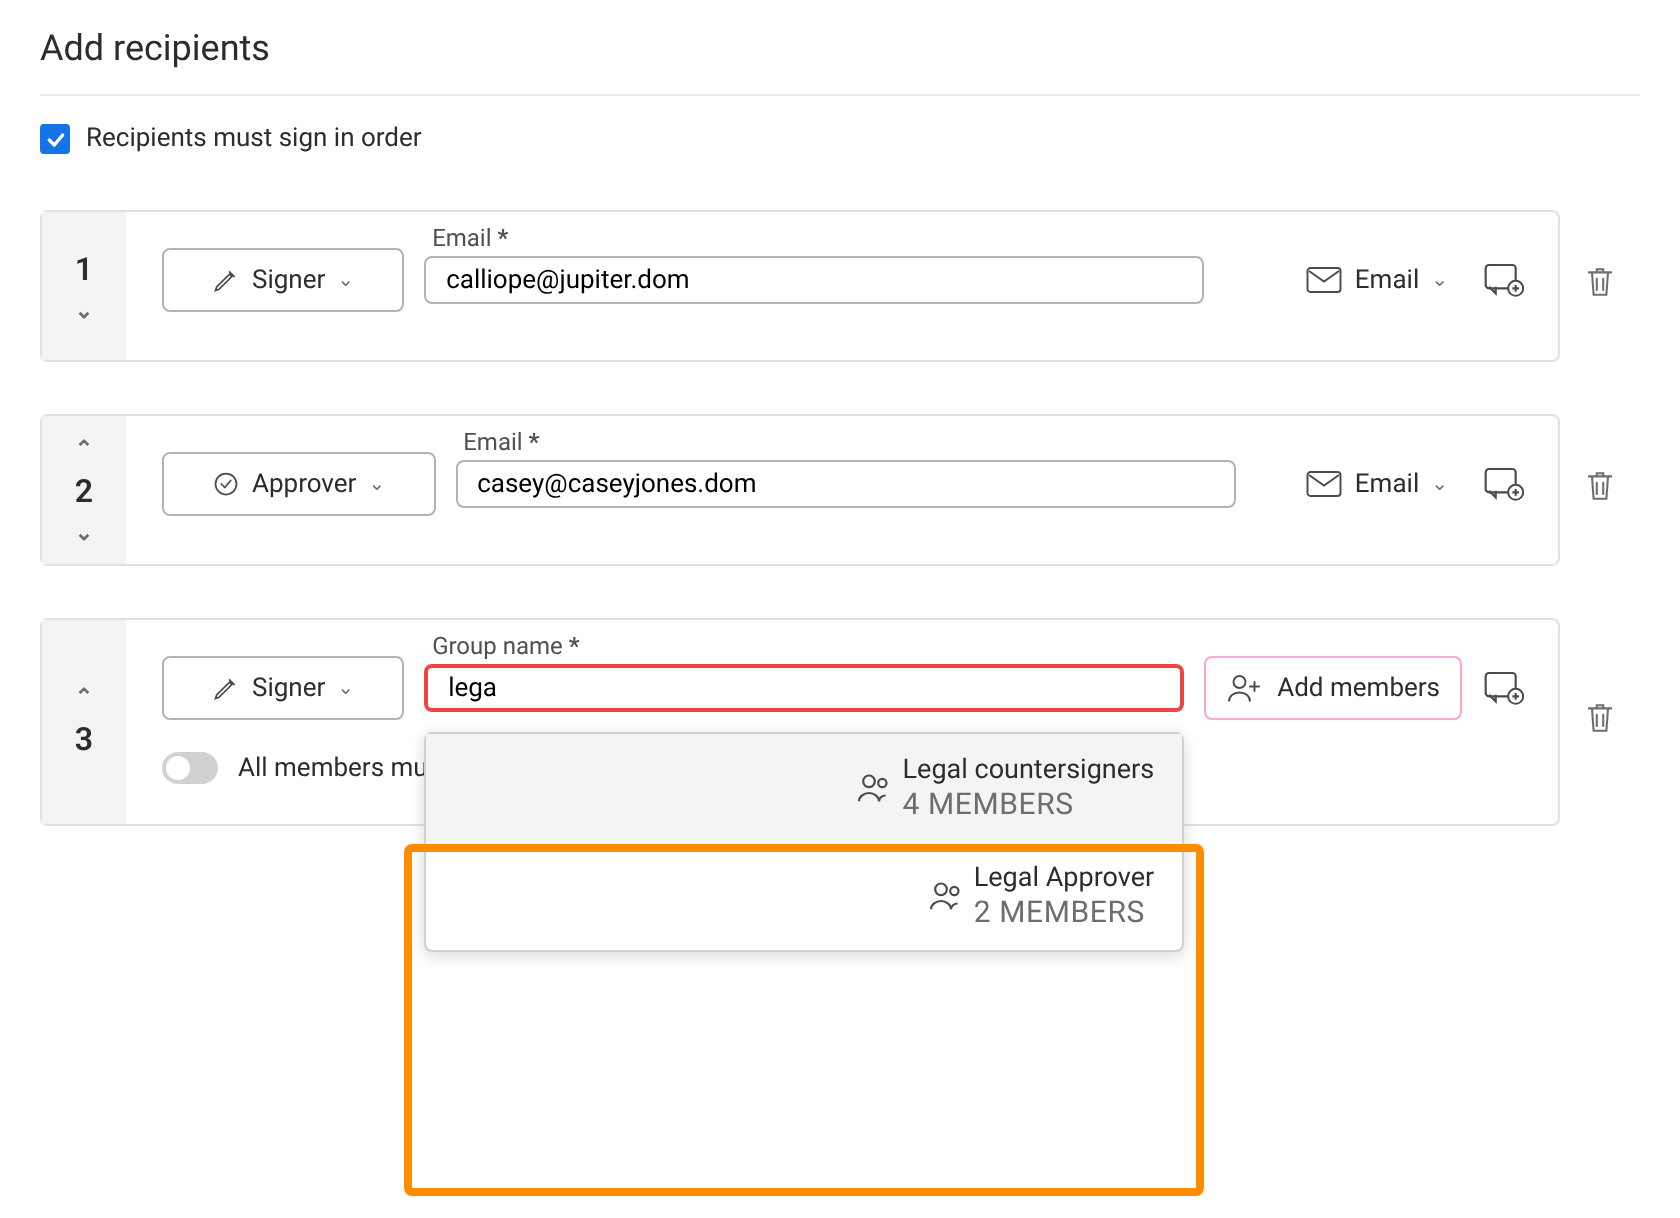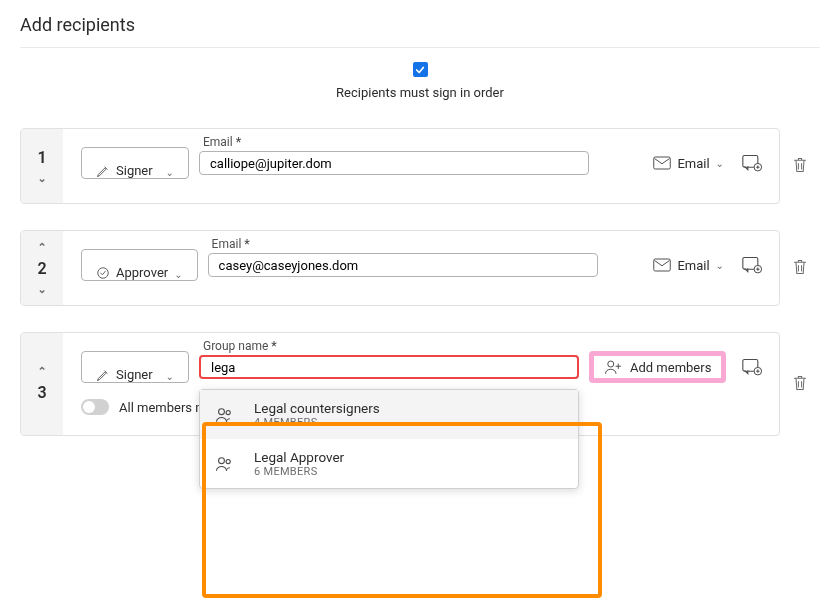--- a/index.html
+++ b/index.html
@@ -26,21 +26,20 @@
     border: 0;
     border-top: 1px solid #eaeaea;
     margin: 0 0 14px 0;
   }
   .order-row {
     display: flex;
     align-items: center;
     gap: 8px;
     margin-bottom: 28px;
     font-size: 13px;
-    flex-direction: column;
   }
   .checkbox {
     width: 15px; height: 15px;
     border: 2px solid #1473e6;
     background: #1473e6;
     border-radius: 2px;
     display: flex; align-items: center; justify-content: center;
   }
   .checkbox svg { width: 10px; height: 10px; }
 
@@ -72,26 +71,26 @@
     flex: 1;
     padding: 18px 16px 24px 18px;
   }
   .row-main {
     display: flex;
     align-items: center;
     gap: 10px;
   }
   .role-select {
     display: flex;
-    align-items: flex-end;
+    align-items: center;
     gap: 6px;
     border: 1px solid #b3b3b3;
     border-radius: 4px;
     height: 32px;
-    padding: 0 14px;
+    padding: 0 24px;
     font-size: 13px;
     min-width: 108px;
     cursor: pointer;
   }
   .role-select .chev { margin-left: auto; font-size: 10px; color: #6e6e6e; }
   .field-wrap {
     flex: 1;
     max-width: 390px;
     position: relative;
   }
@@ -158,21 +157,21 @@
     flex: 1;
     margin-bottom: 0;
   }
 
   
   .group-row .field-wrap { max-width: 380px; }
   .add-members-btn {
     display: flex;
     align-items: center;
     gap: 8px;
-    border: 5px solid #f9a8d4;
+    border: 1px solid #f9a8d4;
     border-radius: 4px;
     height: 32px;
     padding: 0 10px;
     font-size: 13px;
     cursor: pointer;
   }
   .group-sub {
     display: flex;
     align-items: center;
     gap: 10px;
@@ -210,27 +209,28 @@
     width: 380px;
     border: 1px solid #d0d0d0;
     border-radius: 4px;
     background: #fff;
     box-shadow: 0 2px 8px rgba(0,0,0,0.15);
     z-index: 5;
   }
   .dd-item {
     display: flex;
     align-items: center;
-    gap: 20px;
+    gap: 4px;
     padding: 10px 14px;
     cursor: pointer;
+    justify-content: flex-end;
   }
   .dd-item.hover { background: #f4f4f4; }
   .dd-item .dd-name { font-size: 13.5px; }
-  .dd-item .dd-sub { font-size: 11px; color: #6e6e6e; letter-spacing: 0.3px; }
+  .dd-item .dd-sub { font-size: 15px; color: #6e6e6e; letter-spacing: 0.3px; }
 </style>
 </head>
 <body>
 
 <div class="page">
   <h1 class="title">Add recipients</h1>
   <hr class="thin">
 
   <div class="order-row">
     <div class="checkbox">
@@ -376,21 +376,21 @@
               </div>
               <div class="dd-item">
                 <svg width="20" height="20" viewBox="0 0 24 24">
                     <circle cx="9" cy="8" r="3.5" stroke="#4b4b4b" stroke-width="1.3" fill="none"></circle>
                     <path d="M3 20c0-3 3-5 6-5s6 2 6 5" stroke="#4b4b4b" stroke-width="1.3" fill="none"></path>
                     <circle cx="17" cy="9" r="2.5" stroke="#4b4b4b" stroke-width="1.3" fill="none"></circle>
                     <path d="M15 20c0-2 2-3.5 4-3.5" stroke="#4b4b4b" stroke-width="1.3" fill="none"></path>
                   </svg>
                 <div>
                   <div class="dd-name">Legal Approver</div>
-                  <div class="dd-sub">6 MEMBERS</div>
+                  <div class="dd-sub">2 MEMBERS</div>
                 </div>
               </div>
             </div>
           </div>
           <div class="add-members-btn">
             <svg width="18" height="16" viewBox="0 0 24 20">
                 <circle cx="9" cy="6" r="4" stroke="#4b4b4b" stroke-width="1.3" fill="none"></circle>
                 <path d="M2 19c0-3.5 3-6 7-6s7 2.5 7 6" stroke="#4b4b4b" stroke-width="1.3" fill="none"></path>
                 <path d="M19 6v6M16 9h6" stroke="#4b4b4b" stroke-width="1.3" stroke-linecap="round"></path>
               </svg>

